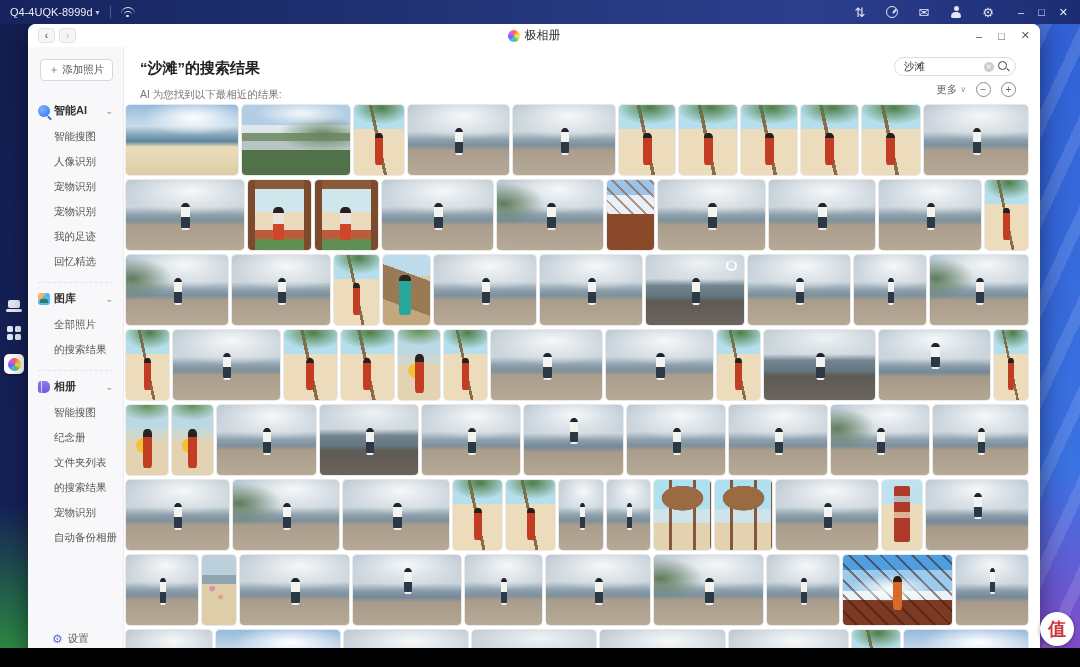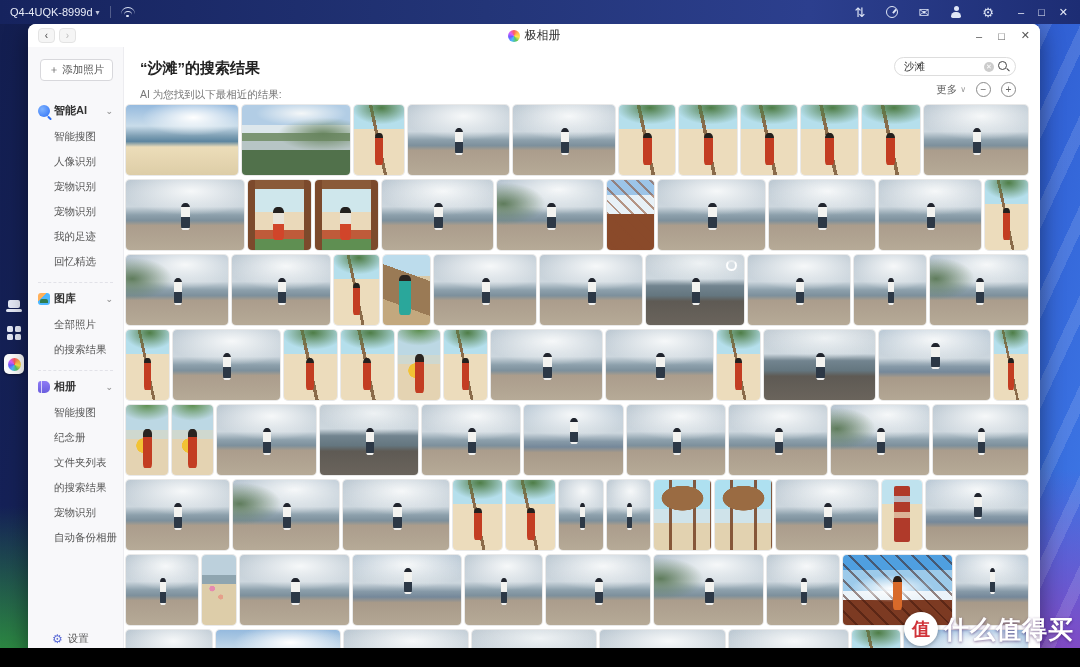--- a/index.html
+++ b/index.html
@@ -420,15 +420,14 @@
               <div class="ph ph-palmred" style="flex-grow: 0.5;"></div>
               <div class="ph ph-beach" style="flex-grow: 1.3;"></div>
             </div>
           </div>
       </div>
     </div>
   </div>
 
   <div class="watermark">
     <span class="wm-circle">值</span>
-    <span class="wm-text">什么值得买</span>
   </div>
 </div>
 
 </body></html>

